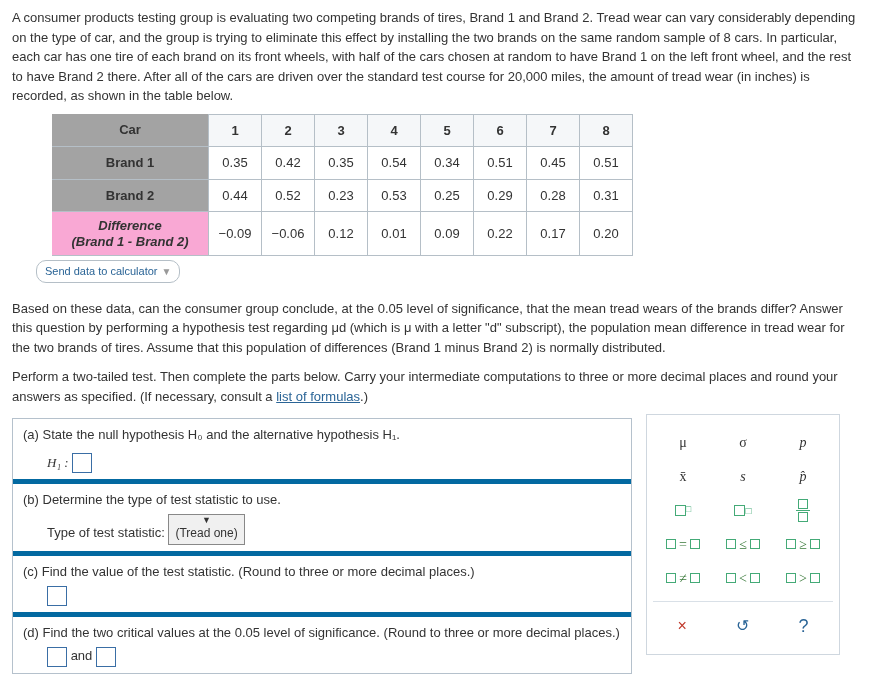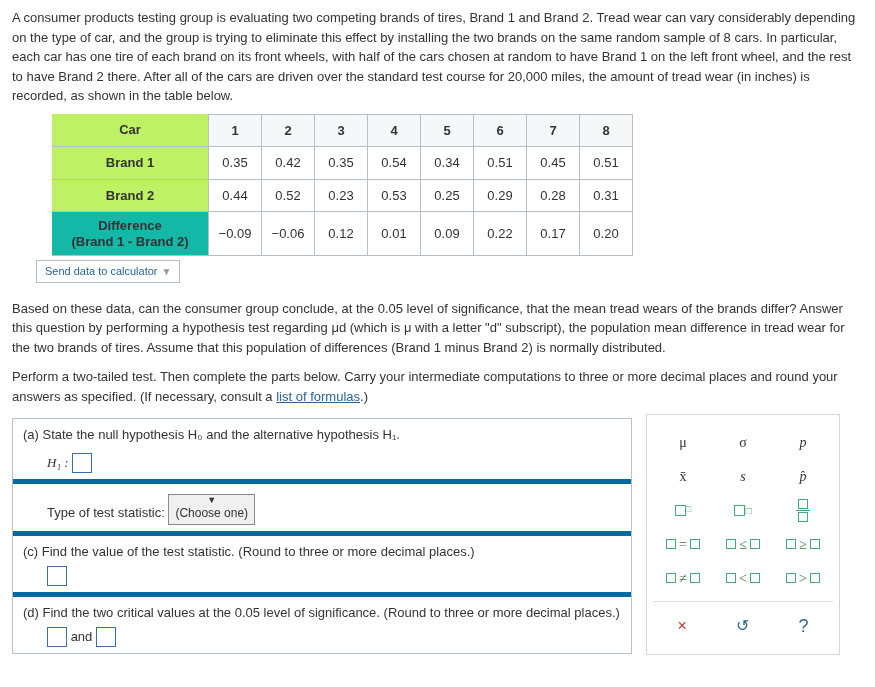--- a/index.html
+++ b/index.html
@@ -1,22 +1,22 @@
 <!DOCTYPE html>
 <html><head>
 <meta charset="utf-8">
 <style>
   body { font-family: Arial, Helvetica, sans-serif; font-size: 13px; color: #333; margin: 0; padding: 8px 12px; width: 851px; line-height: 1.5; }
   .intro { margin-bottom: 6px; }
   .dtable { border-collapse: collapse; margin: 8px 0 0 40px; }
   .dtable td, .dtable th { border: 1px solid #b5bfc7; padding: 6px 8px; text-align: center; font-size: 13px; min-width: 36px; }
-  .dtable .rowhdr { background: #bef264; font-weight: bold; width: 140px; border-left: none;}
+  .dtable .rowhdr { background: #a3a3a3; font-weight: bold; width: 140px; border-left: none;}
   .dtable .tophdr { background: #f5f7f9; font-weight: bold; }
-  .dtable .diffhdr { background: #14b8a6; font-weight: bold; border-left: none;}
-  .send-link { display:inline-block; border:1px solid #b5bfc7; border-radius: 0; padding:2px 8px; font-size:11px; color:#2a6496; margin:4px 0 16px 24px; cursor:pointer;}
+  .dtable .diffhdr { background: #f9a8d4; font-weight: bold; border-left: none; font-style: italic;}
+  .send-link { display:inline-block; border:1px solid #b5bfc7; border-radius: 10px; padding:2px 8px; font-size:11px; color:#2a6496; margin:4px 0 16px 24px; cursor:pointer;}
   .chev { color:#999; font-size:10px; margin-left:4px;}
   .qbox { border:1px solid #b5c1cc; margin-top:4px; }
   .qrow { border-bottom:5px solid #0369a1; padding:6px 10px; }
   .qrow:last-child{border-bottom:none;}
   .sub { padding-left: 24px; margin-top:4px;}
   .mini-in { display:inline-block; width:18px; height:18px; border:1px solid #3a6ea5; vertical-align:middle; background:#fff;}
   .select-look { display:inline-block; border:1px solid #888; padding:2px 6px; font-size:12px; background:#f0f0f0; cursor:pointer;}
   .arrow { display:block; font-size:9px; line-height:7px; text-align:center;}
   a.linkish { color:#2a6496; text-decoration: underline; }
   .italic { font-style: italic; font-family: Georgia, serif;}
@@ -109,25 +109,26 @@
 
       <div class="qrow">
         <div>(a)  State the null hypothesis H₀ and the alternative hypothesis H₁.</div>
         <div class="sub" style="margin-top:8px;">
           <span class="italic">H₁ :</span>
           <span class="mini-in"></span>
         </div>
       </div>
 
       <div class="qrow">
+        <div>(b)  Determine the type of test statistic to use.</div>
         <div class="sub">
           <span>Type of test statistic:</span>
           <span class="select-look">
             <span class="arrow">▼</span>
-            <span>(Choose one)</span>
+            <span>(Tread one)</span>
           </span>
         </div>
       </div>
 
       <div class="qrow">
         <div>(c)  Find the value of the test statistic. (Round to three or more decimal places.)</div>
         <div class="sub"><span class="mini-in"></span></div>
       </div>
 
       <div class="qrow">

